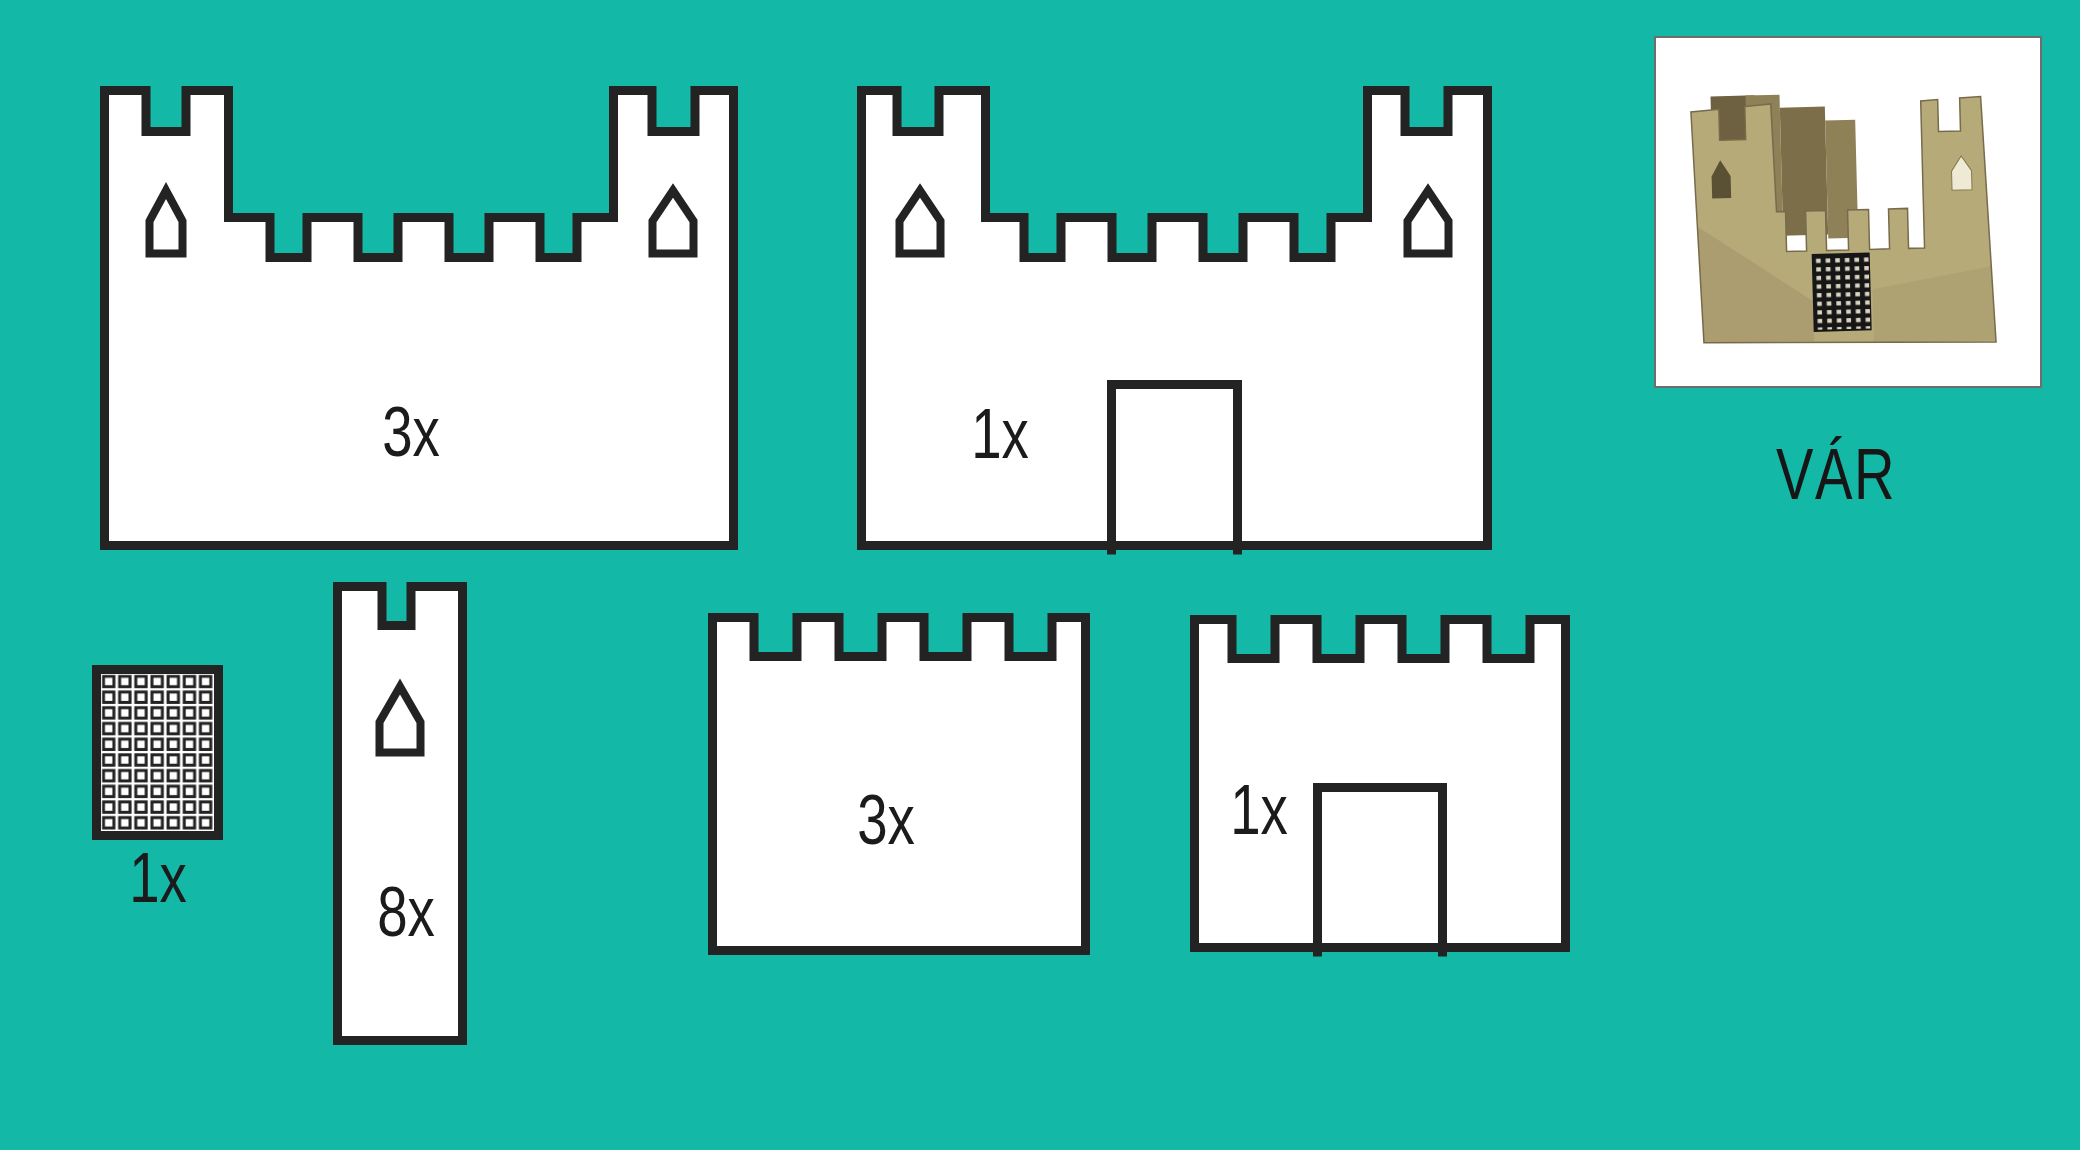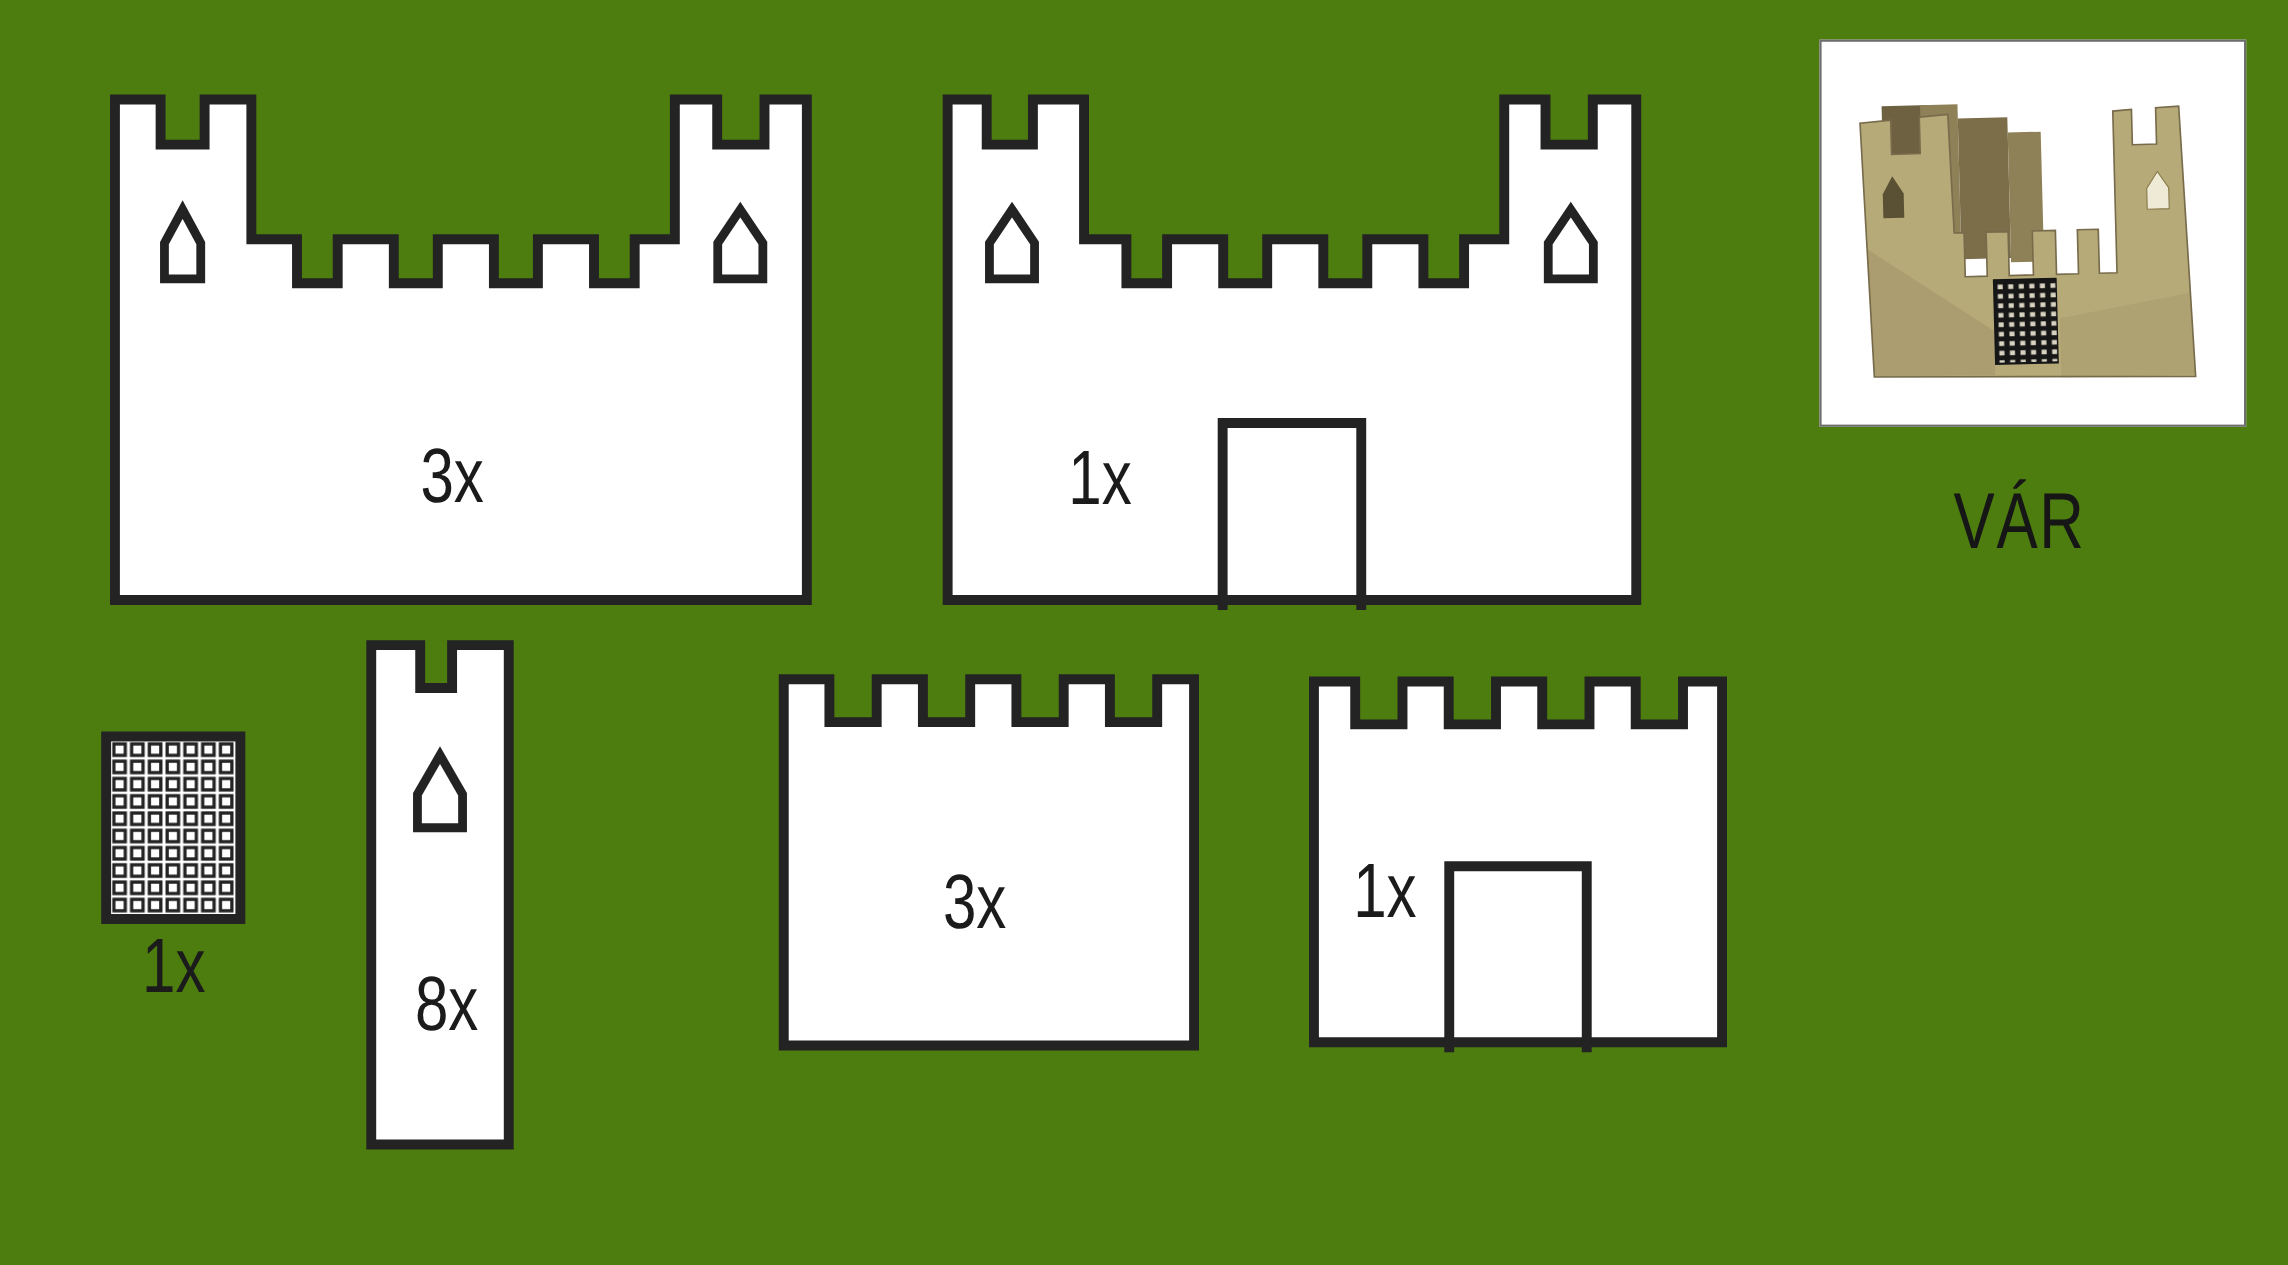--- a/index.html
+++ b/index.html
@@ -1,20 +1,20 @@
 <!DOCTYPE html>
 <html><head>
 <meta charset="utf-8">
 <style>
   html, body { margin: 0; padding: 0; background: #ffffff; }
   .page {
     position: relative;
     width: 2080px;
     height: 1150px;
-    background: #4d7c0f;
+    background: #14b8a6;
     overflow: hidden;
     font-family: "Liberation Sans", sans-serif;
   }
   .diagram-svg {
     position: absolute;
     left: 0; top: 0;
     width: 2080px; height: 1150px;
   }
   .outline {
     fill: #ffffff;

